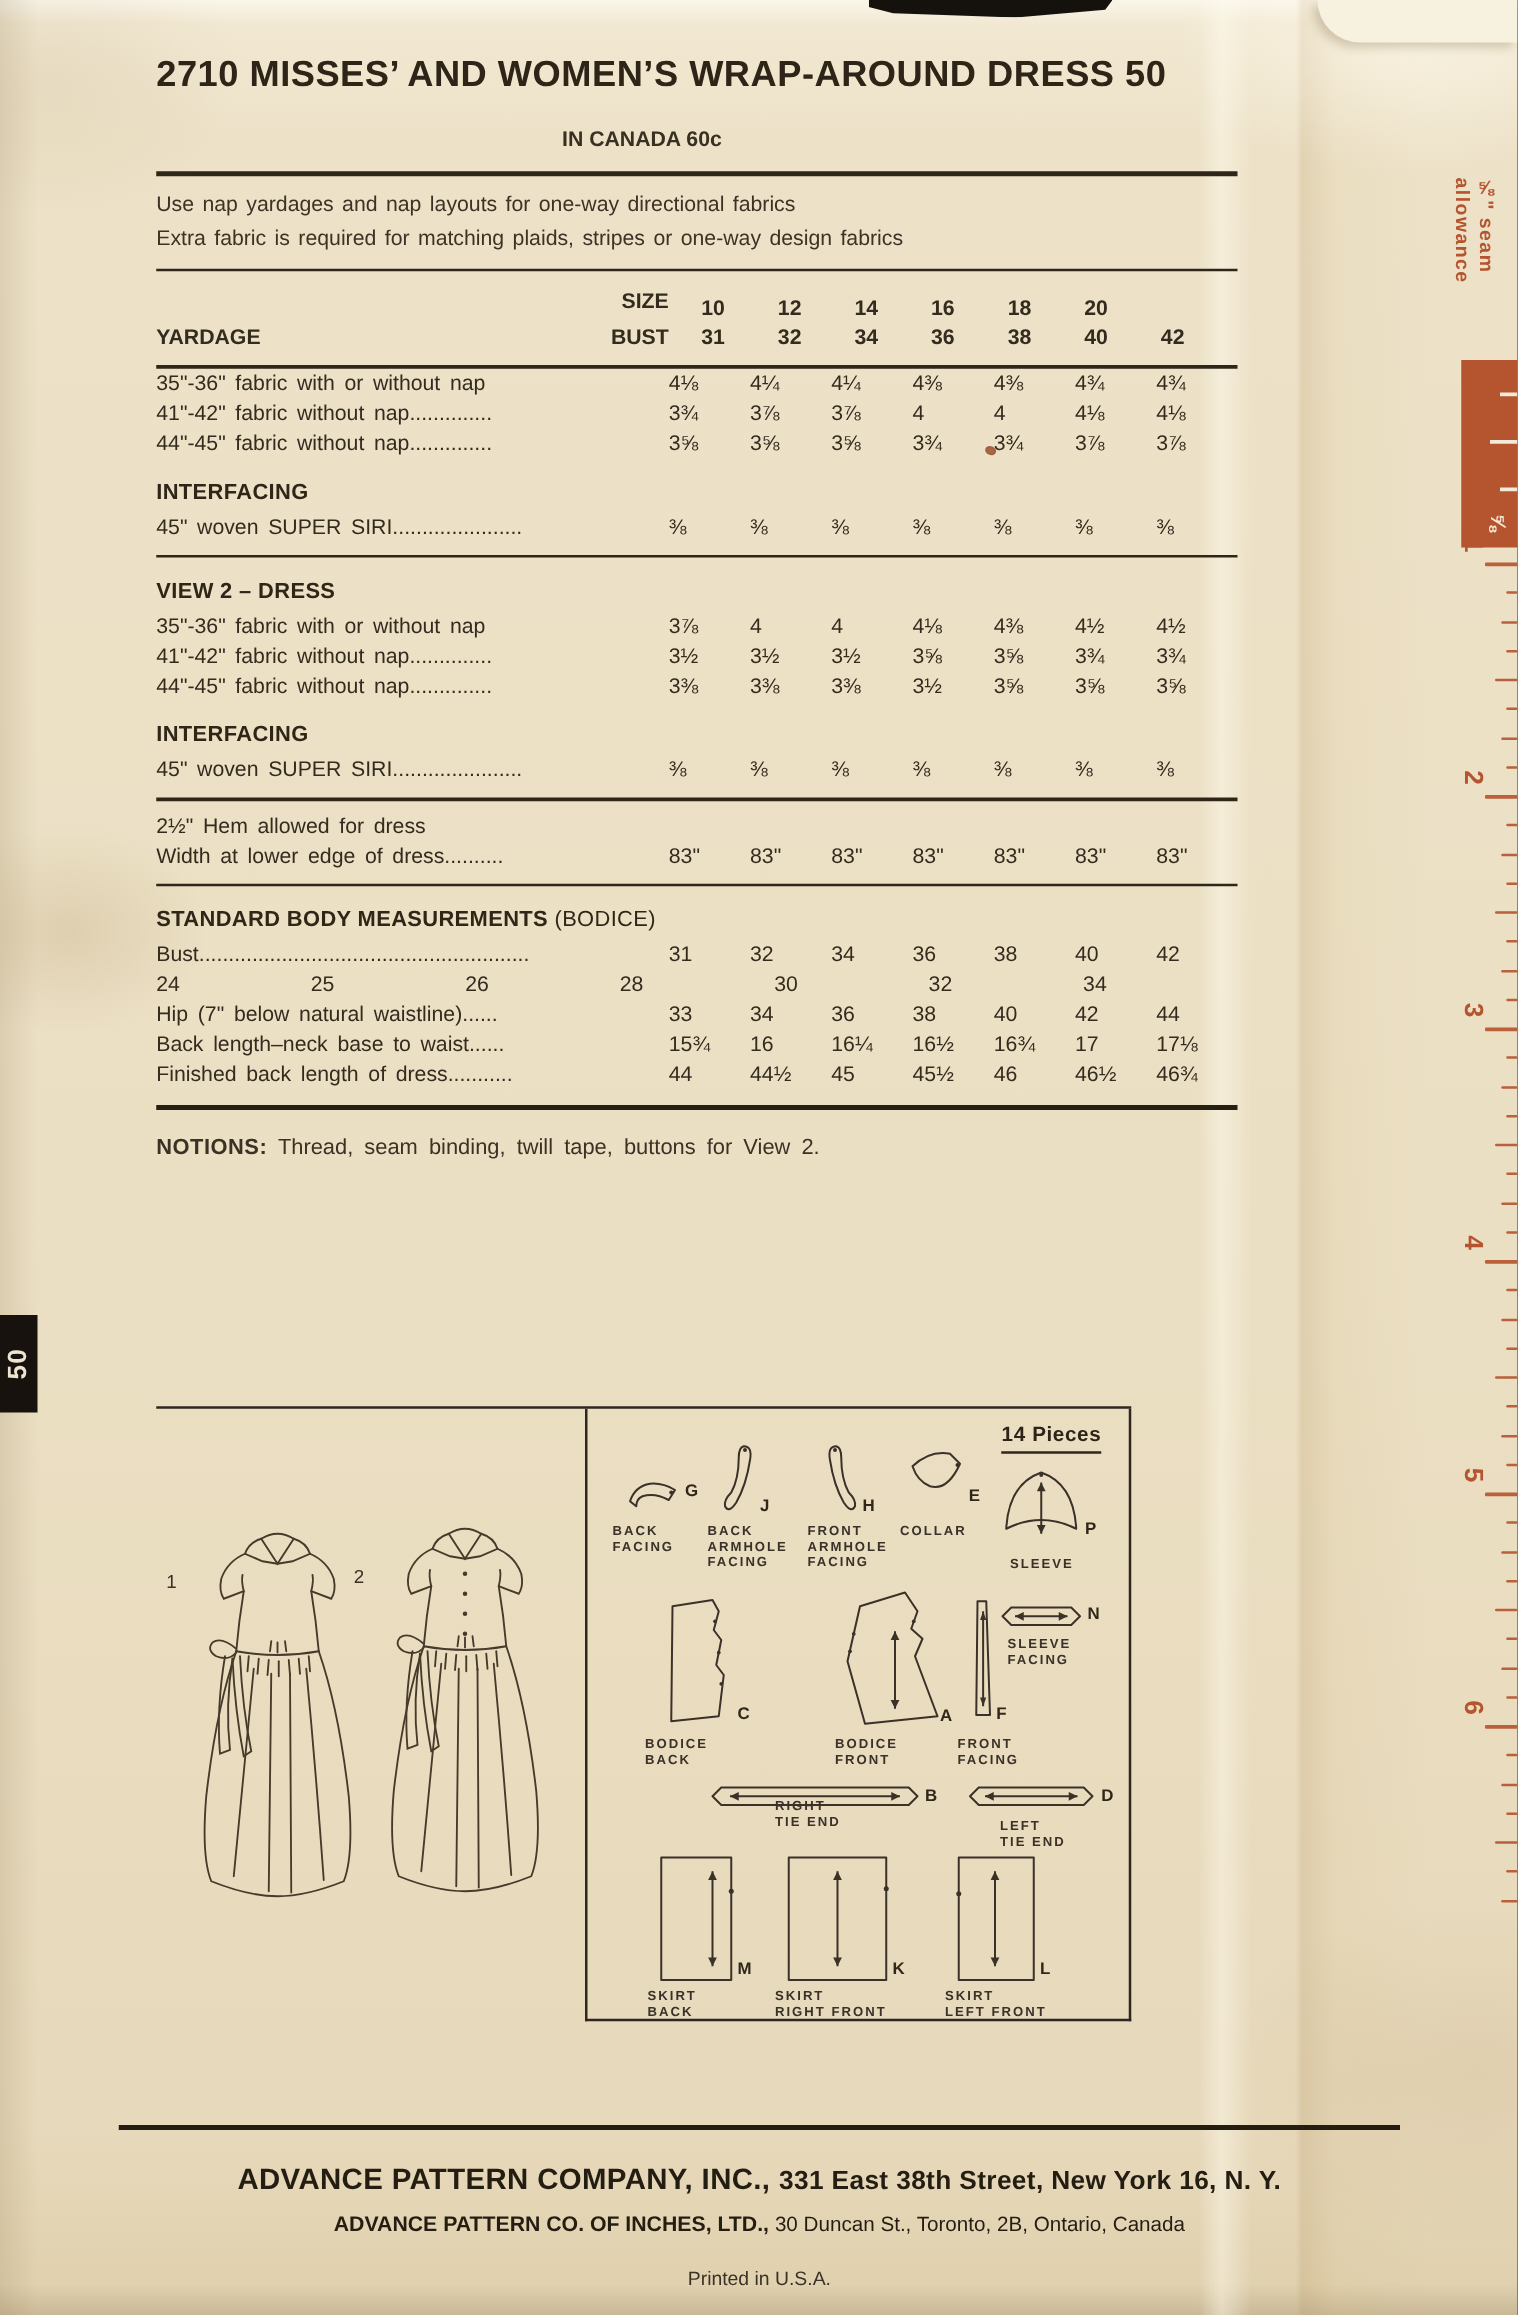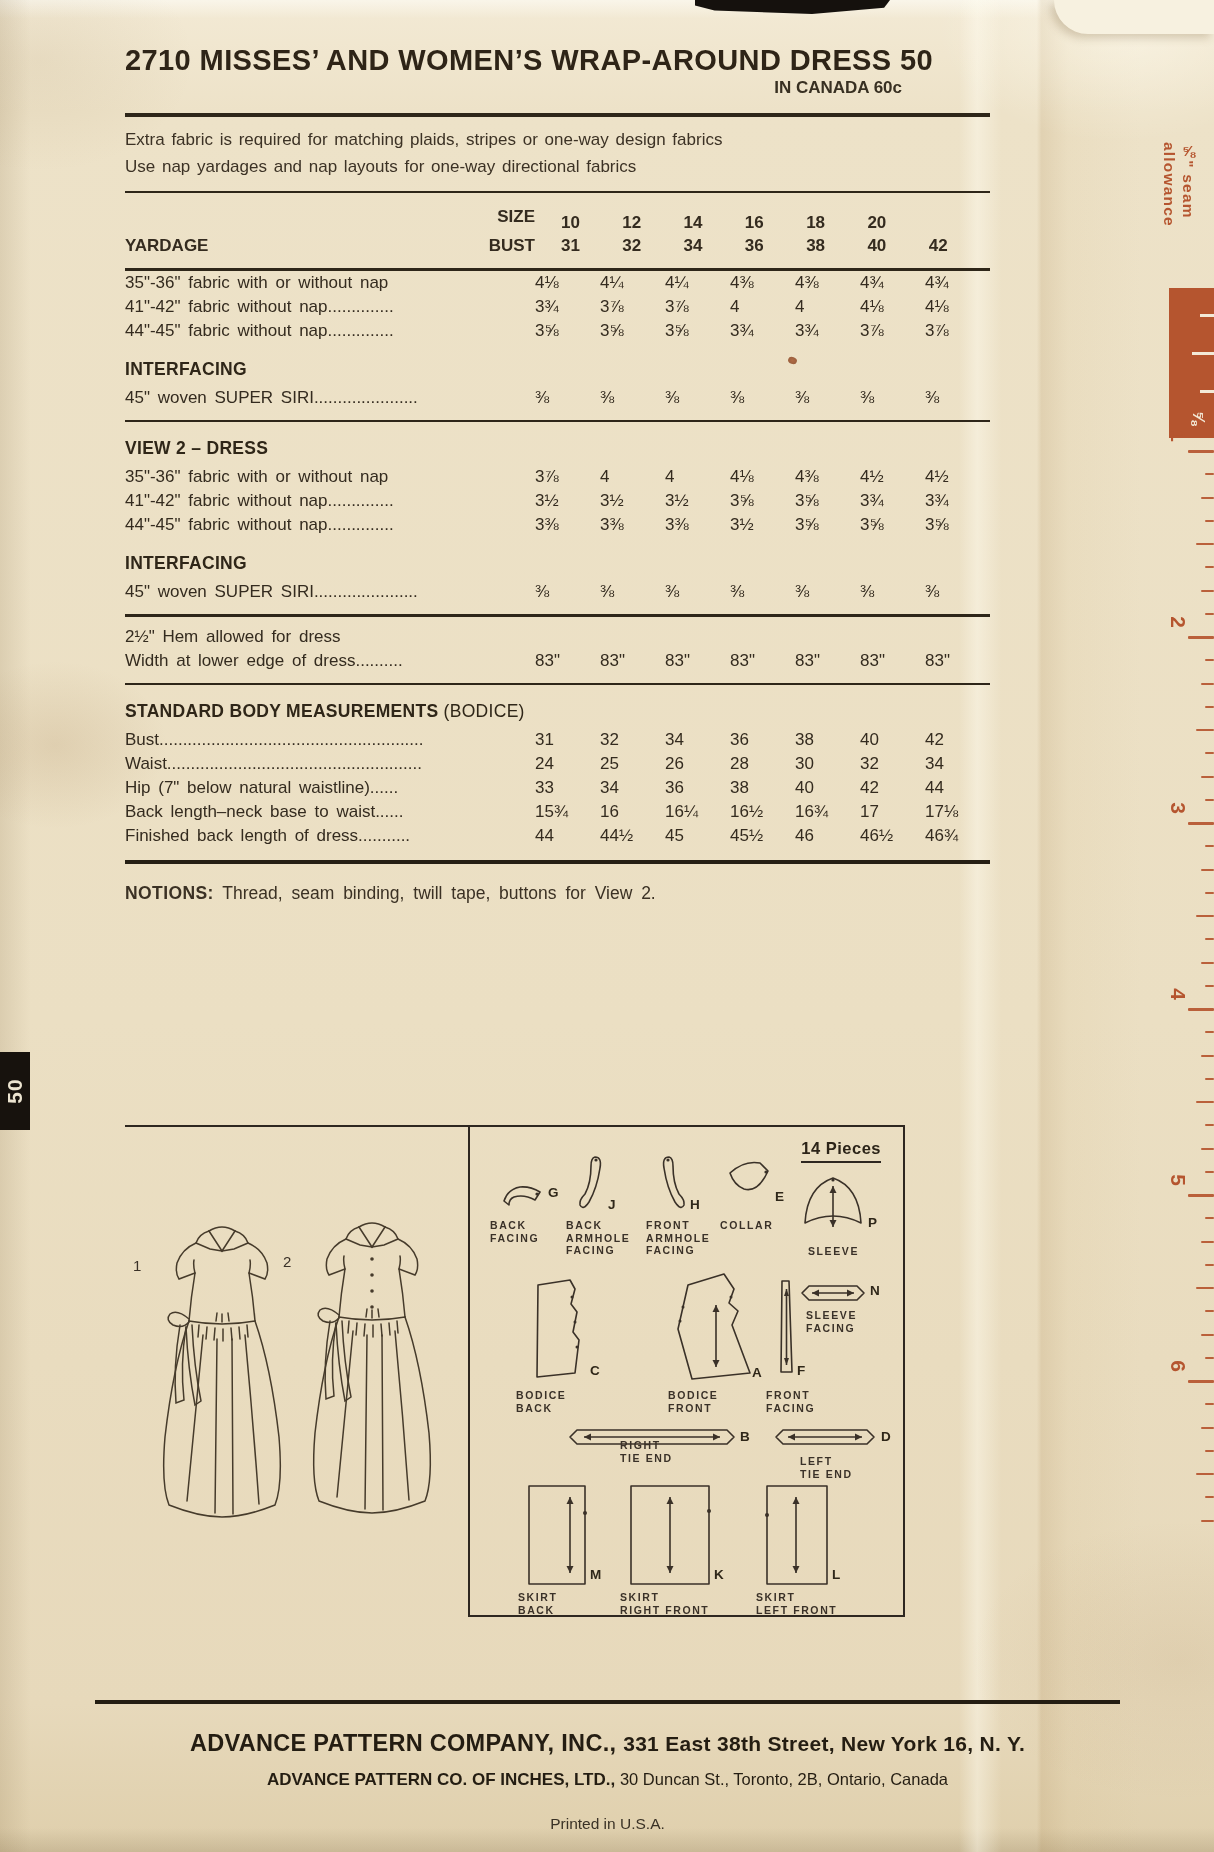--- a/index.html
+++ b/index.html
@@ -18,21 +18,21 @@
     linear-gradient(180deg, rgba(255,255,250,.55), transparent 1%);}
   .torn-strip{position:absolute;left:695px;top:0;width:195px;height:14px;background:#15110d;z-index:1;
     clip-path:polygon(0 0,100% 0,97% 55%,60% 100%,10% 75%,0 40%);}
   .corner-curl{position:absolute;right:0;top:0;width:160px;height:34px;background:#f7f1e0;z-index:1;
     border-bottom-left-radius:45px;box-shadow:-4px 4px 8px rgba(110,85,45,.25);}
   .spot{position:absolute;left:788px;top:357px;width:9px;height:7px;z-index:3;border-radius:50%;
     background:radial-gradient(#a04d24,#7d3a18);opacity:.8;transform:rotate(20deg);}
 
   .content{position:absolute;left:125px;top:30px;width:865px;z-index:2;}
   .title{font-size:29px;font-weight:700;letter-spacing:.4px;margin:14px 0 0;color:#2e2417;}
-  .canada{text-align:right;font-weight:700;font-size:17px;margin-top:1px;padding-right:88px;color:#383022;}
+  .canada{text-align:center;font-weight:700;font-size:17px;margin-top:25px;padding-right:88px;color:#383022;}
   .rule{background:#2e2619;width:100%;}
   .r4{height:4px;margin-top:15px;}
   .r1{height:2px;}
   .r2{height:2.5px;margin-top:10px;}
   .r3{height:4px;margin-top:12px;background:#261f14;}
   .notes{padding:9px 0 11px;}
   .note-line{font-size:17px;line-height:27px;color:#3c3225;word-spacing:2px;font-weight:400;}
 
   .t-row{display:flex;align-items:baseline;line-height:24px;font-size:17px;color:#342b1f;}
   .t-label{flex:0 0 410px;word-spacing:3px;white-space:nowrap;overflow:hidden;}
@@ -93,22 +93,22 @@
   <div class="torn-strip"></div>
   <div class="corner-curl"></div>
   <div class="spot"></div>
 
   <div class="content">
     <h1 class="title">2710 MISSES’ AND WOMEN’S WRAP-AROUND DRESS 50</h1>
     <div class="canada">IN CANADA 60c</div>
     <div class="rule r4"></div>
 
     <div class="notes">
+      <div class="note-line">Use nap yardages and nap layouts for one-way directional fabrics</div>
       <div class="note-line">Extra fabric is required for matching plaids, stripes or one-way design fabrics</div>
-      <div class="note-line">Use nap yardages and nap layouts for one-way directional fabrics</div>
     </div>
     <div class="rule r1"></div>
 
     <div class="header-rows">
       <div class="t-row hdr" id="row-sizes">
         <div class="t-label">
           <span></span>
           <span>SIZE</span>
         </div>
       <div class="t-val">10</div>
@@ -240,21 +240,20 @@
           <div class="t-label">Bust........................................................</div>
           <div class="t-val">31</div>
           <div class="t-val">32</div>
           <div class="t-val">34</div>
           <div class="t-val">36</div>
           <div class="t-val">38</div>
           <div class="t-val">40</div>
           <div class="t-val">42</div>
         </div>
         <div class="t-row">
-          <div class="t-label">Waist......................................................</div>
           <div class="t-val">24</div>
           <div class="t-val">25</div>
           <div class="t-val">26</div>
           <div class="t-val">28</div>
           <div class="t-val">30</div>
           <div class="t-val">32</div>
           <div class="t-val">34</div>
         </div>
         <div class="t-row">
           <div class="t-label">Hip (7" below natural waistline)......</div>

